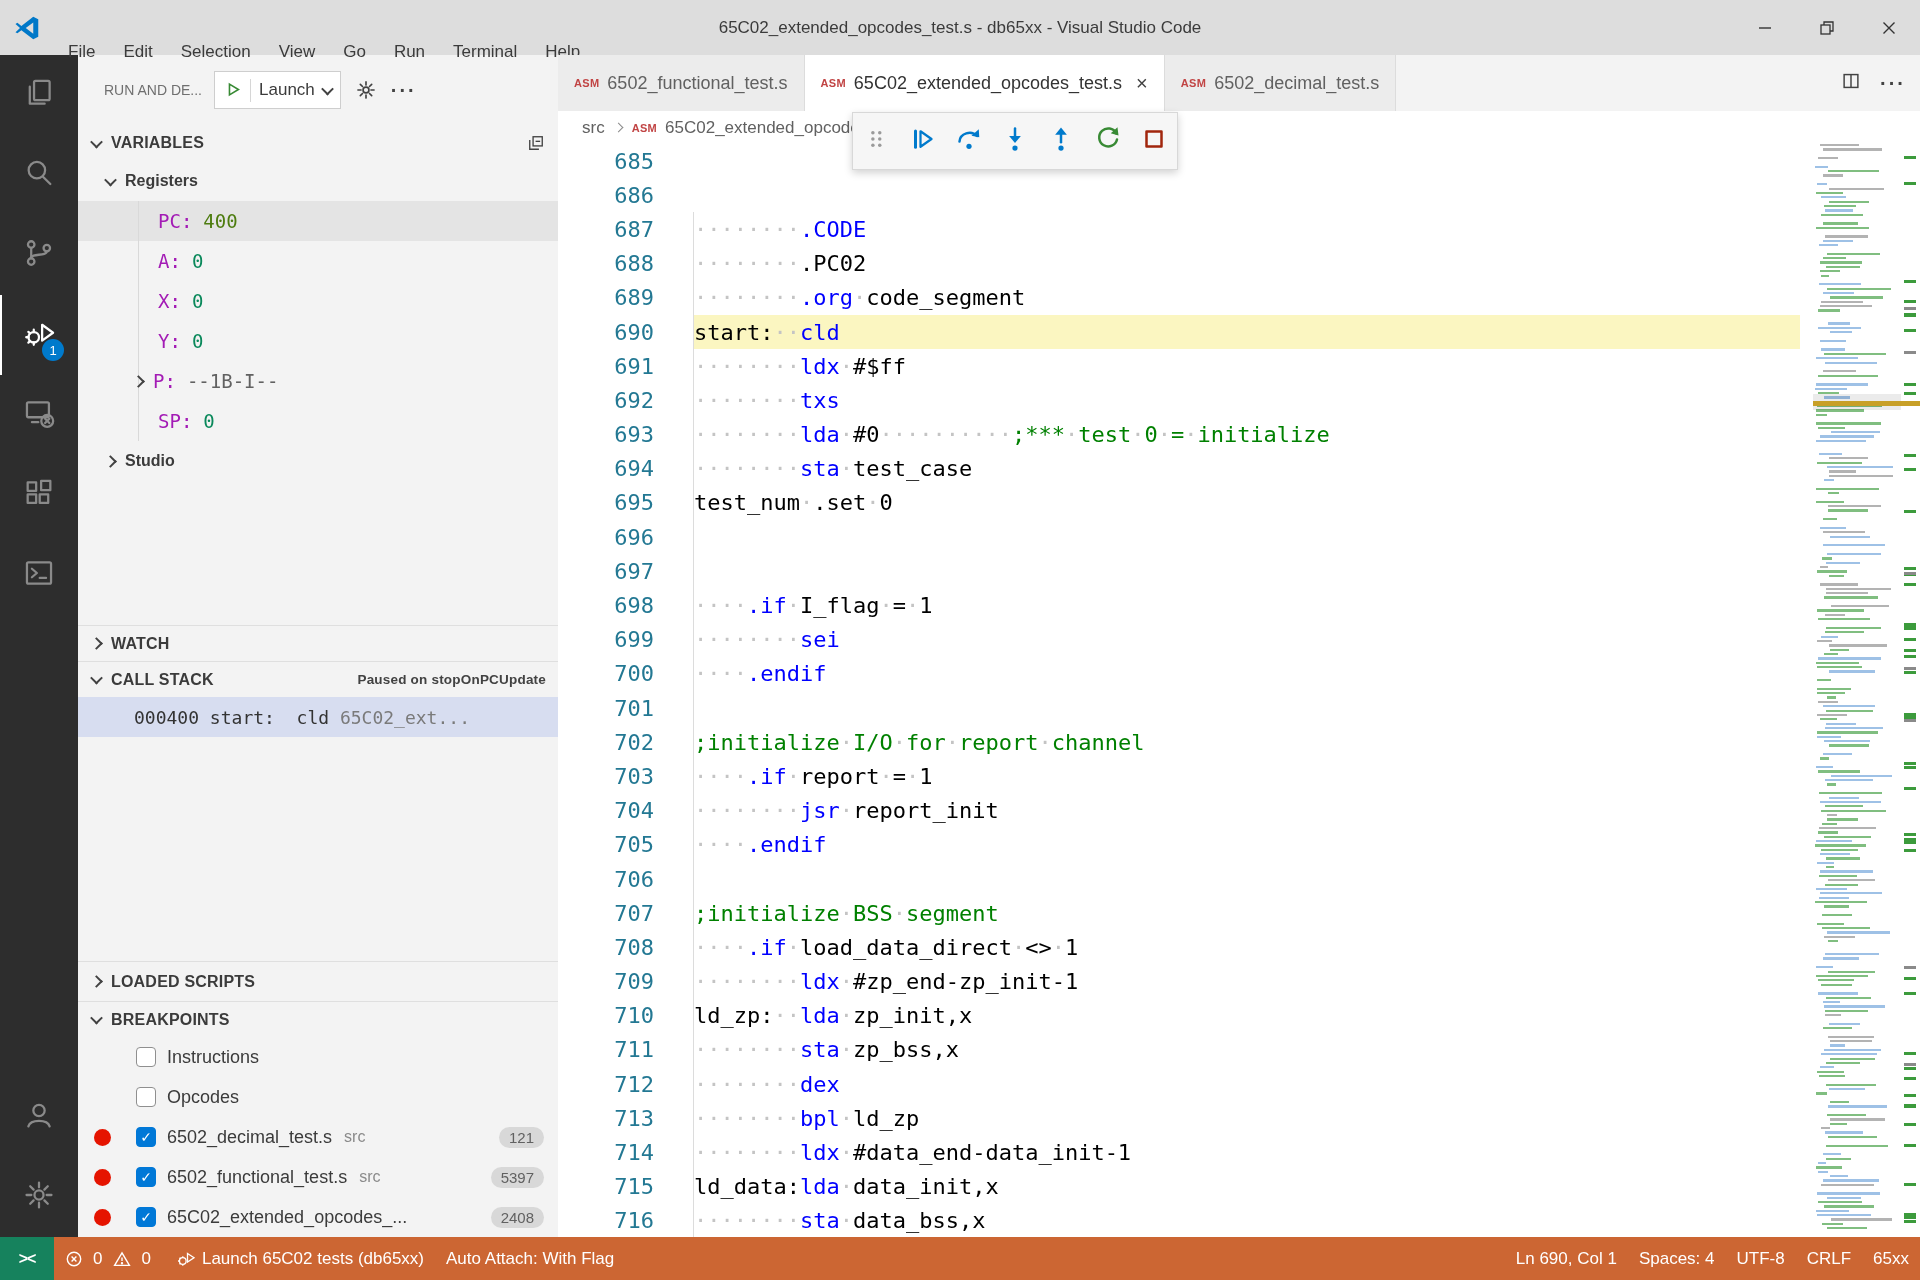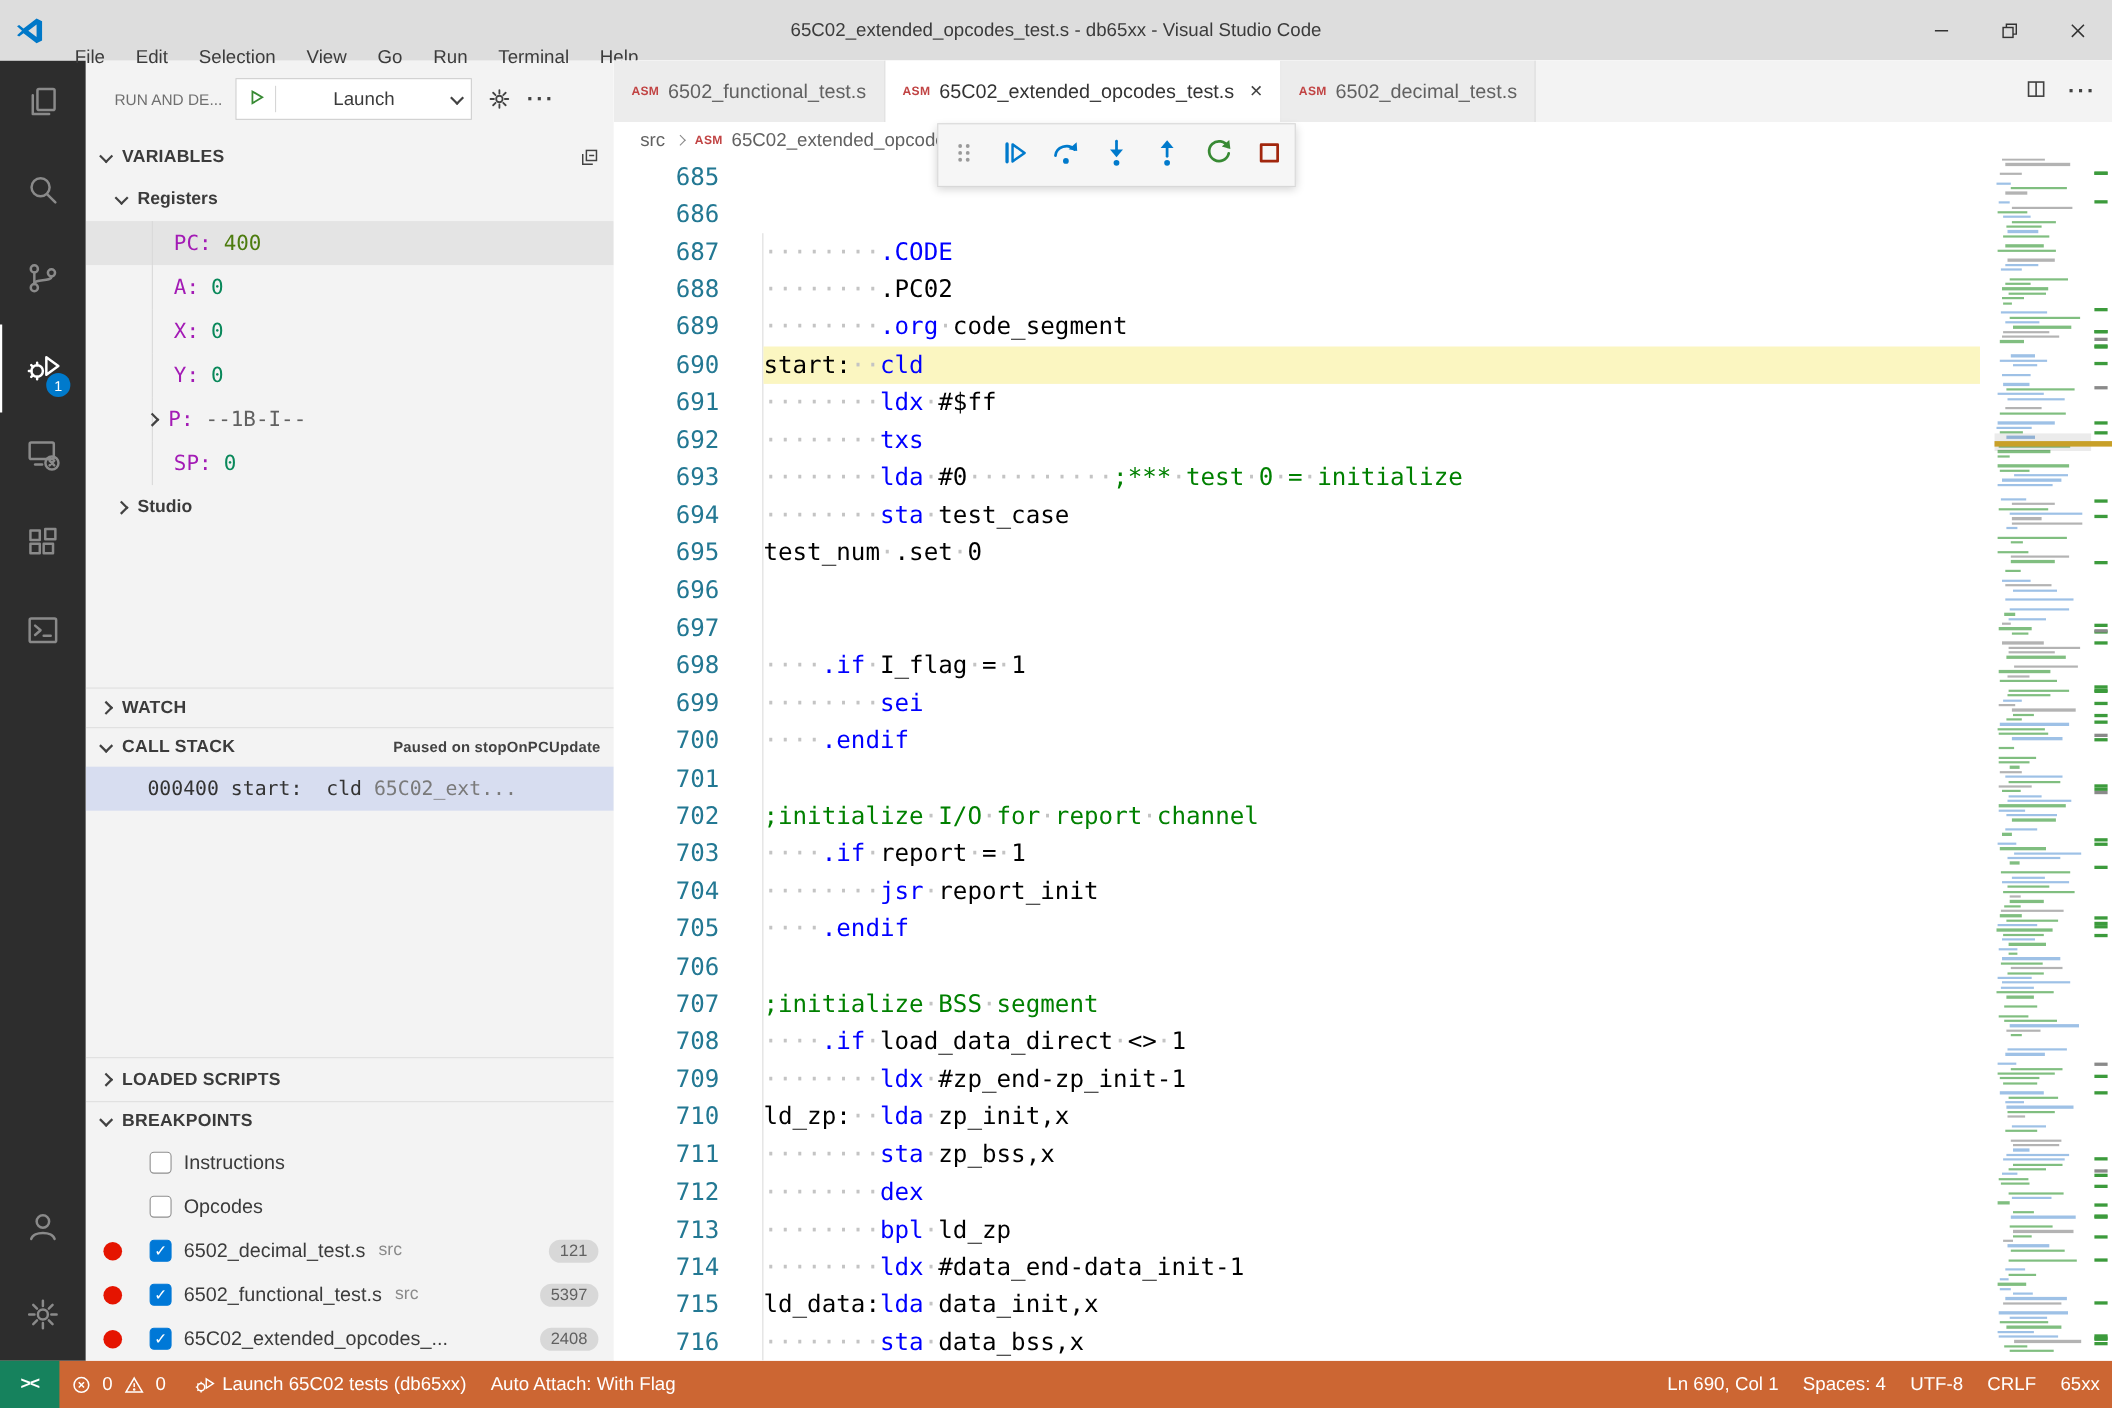--- a/index.html
+++ b/index.html
@@ -24,21 +24,21 @@
   .ab-item { width:78px; height:80px; display:flex; align-items:center; justify-content:center; position:relative; }
   .ab-item.active { border-left:2px solid #ffffff; }
   .ab-badge { position:absolute; right:14px; bottom:14px; min-width:22px; height:22px; border-radius:11px;
               background:#007acc; color:#fff; font-size:13px; display:flex; align-items:center; justify-content:center; }
   .ab-bottom { margin-top:auto; }
 
   
   .sidebar { width:480px; background:#f3f3f3; display:flex; flex-direction:column; overflow:hidden; font-size:16px; color:#3b3b3b; }
   .sb-runheader { height:70px; display:flex; align-items:center; padding:0 10px 0 26px; }
   .sb-runtitle { font-size:14px; color:#6f6f6f; white-space:nowrap; margin-right:12px; }
-  .launch-btn { height:38px; background:#fff; border:1px solid #cecece; display:flex; align-items:center; padding:0 8px;gap:44px; }
+  .launch-btn { height:38px; background:#fff; border:1px solid #cecece; display:flex; align-items:center; padding:0 8px; }
   .launch-play { border-right:1px solid #d6d6d6; padding:2px 8px 0 2px; margin-right:8px; }
   .launch-label { font-size:17px; color:#3b3b3b; margin-right:8px; }
   .sb-iconbtn { margin-left:14px; display:flex; align-items:center; }
   .dots { font-size:20px; color:#424242; letter-spacing:2px; font-weight:bold; }
 
   .pane-header { height:36px; display:flex; align-items:center; padding:0 12px 0 8px; font-weight:bold; font-size:16px;
                  color:#3b3b3b; border-top:1px solid #dfdfdf; letter-spacing:.2px; }
   .pane-header .chev { margin:0 10px 0 6px; }
   .pane-hdr-right { margin-left:auto; display:flex; align-items:center; }
   .chev { width:9px; height:9px; border-right:2px solid #424242; border-bottom:2px solid #424242; display:inline-block; flex:none; }

